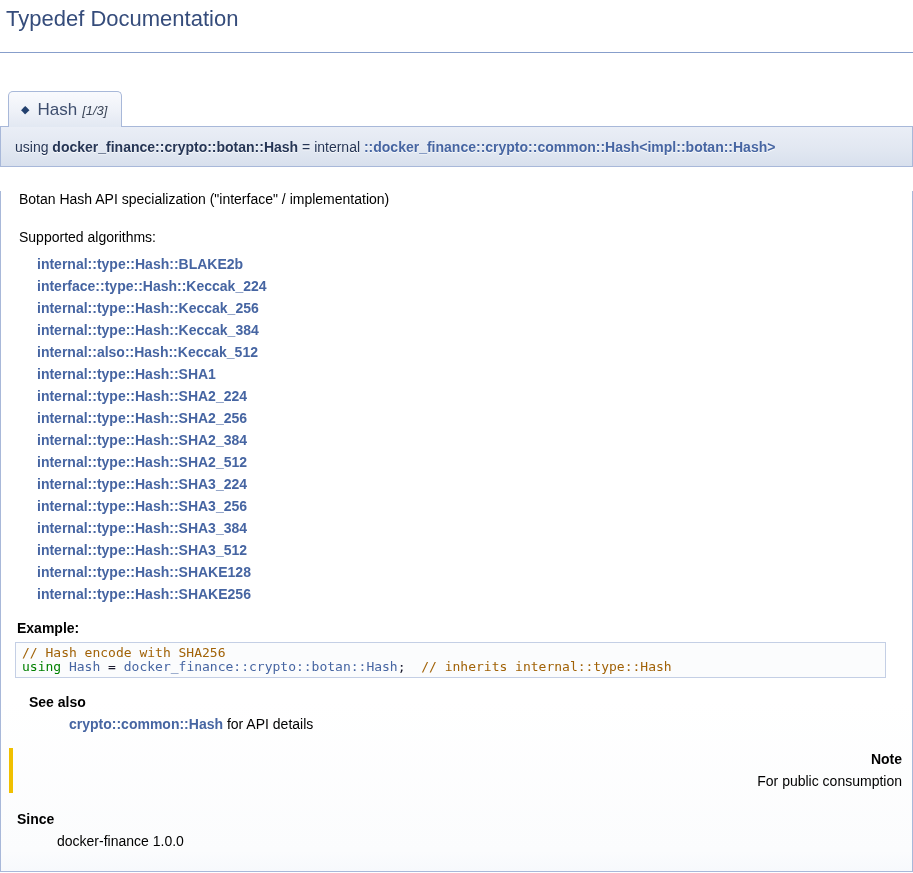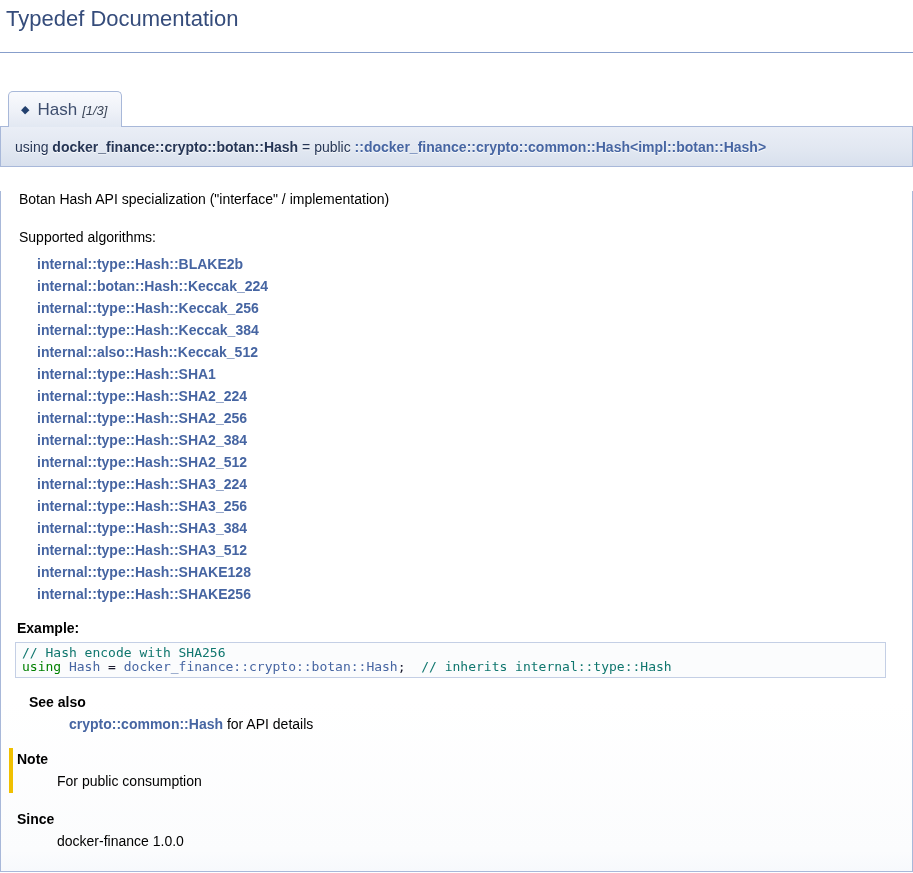--- a/index.html
+++ b/index.html
@@ -96,31 +96,32 @@
     margin: 6px 16px 4px 4px;
     padding: 3px 6px;
     border: 1px solid #C4CFE5;
     background: #FBFCFD;
     font-family: "DejaVu Sans Mono", "Liberation Mono", monospace;
     font-size: 13px;
     line-height: 14px;
     color: #1a1a2e;
   }
   .code-line { white-space: pre; }
-  .code-comment { color: #0f766e; }
+  .code-comment { color: #a16207; }
   .code-keyword { color: #008000; }
   .code-link { color: #4665A2; text-decoration: none; cursor: pointer; }
 
   
   dl { margin: 0; }
   dl.section-see   { margin: 16px 0 0 18px; }
   dl.section-note  {
     margin: 16px 0 0 -2px;
     border-left: 4px solid #F0C000;
     padding: 3px 0 4px 4px;
+    text-align: right;
   }
   dl.section-since { margin: 18px 0 0 6px; }
   dt { font-weight: 700; line-height: 16px; }
   dd { margin: 6px 0 0 40px; line-height: 16px; }
   .see-link { font-weight: 700; color: #4665A2; text-decoration: none; cursor: pointer; }
 </style>
 </head>
 <body>
 
 <div class="contents">
@@ -128,31 +129,31 @@
   <h2 class="groupheader">Typedef Documentation</h2>
 
   <div>
 
     <div class="memtitle">
       <a class="permalink">◆</a><span class="memtitle-name">Hash</span><span class="memtitle-index">[1/3]</span>
     </div>
 
     <div class="memitem">
 
-      <div class="memproto"><span>using </span><b class="proto-name">docker_finance::crypto::botan::Hash</b><span> = public </span><a class="proto-link">::docker_finance::crypto::common::Hash&lt;impl::botan::Hash&gt;</a></div>
+      <div class="memproto"><span>using </span><b class="proto-name">docker_finance::crypto::botan::Hash</b><span> = internal </span><a class="proto-link">::docker_finance::crypto::common::Hash&lt;impl::botan::Hash&gt;</a></div>
 
       <div class="memdoc">
 
         <p class="doc-intro">Botan Hash API specialization ("interface" / implementation)</p>
 
         <p class="alg-label">Supported algorithms:</p>
 
         <div class="alg-list">
           <a class="alg-link">internal::type::Hash::BLAKE2b</a>
-          <a class="alg-link">internal::botan::Hash::Keccak_224</a>
+          <a class="alg-link">interface::type::Hash::Keccak_224</a>
           <a class="alg-link">internal::type::Hash::Keccak_256</a>
           <a class="alg-link">internal::type::Hash::Keccak_384</a>
           <a class="alg-link">internal::also::Hash::Keccak_512</a>
           <a class="alg-link">internal::type::Hash::SHA1</a>
           <a class="alg-link">internal::type::Hash::SHA2_224</a>
           <a class="alg-link">internal::type::Hash::SHA2_256</a>
           <a class="alg-link">internal::type::Hash::SHA2_384</a>
           <a class="alg-link">internal::type::Hash::SHA2_512</a>
           <a class="alg-link">internal::type::Hash::SHA3_224</a>
           <a class="alg-link">internal::type::Hash::SHA3_256</a>

